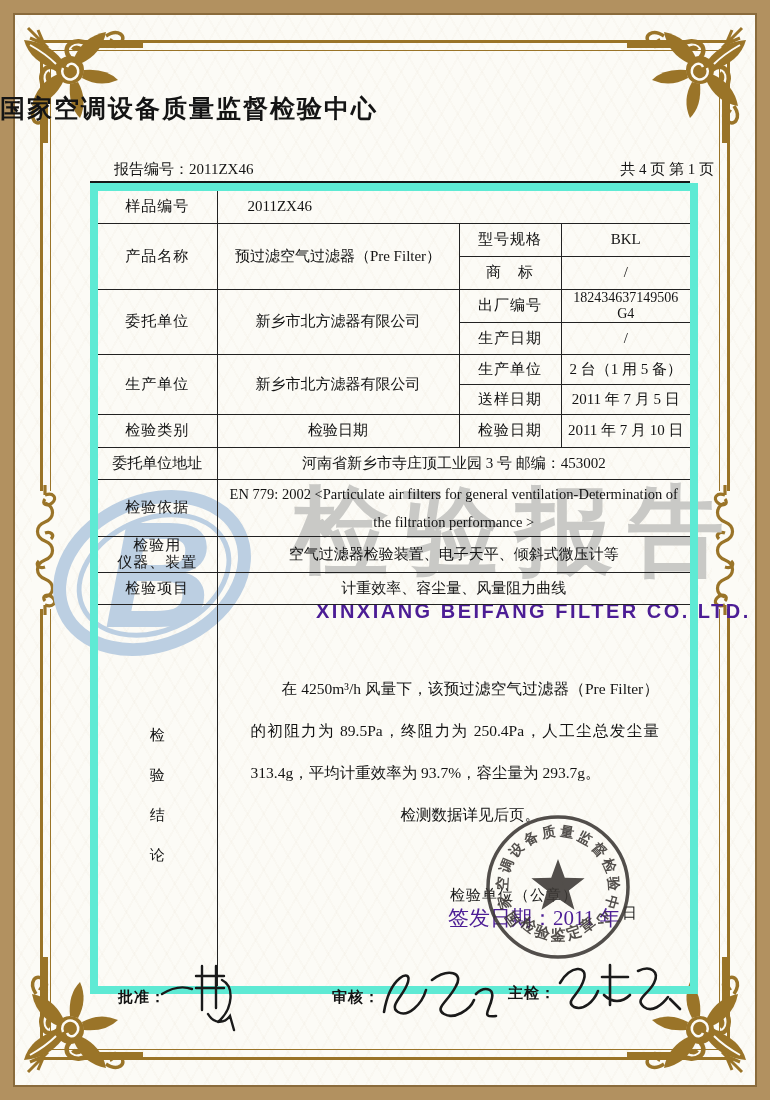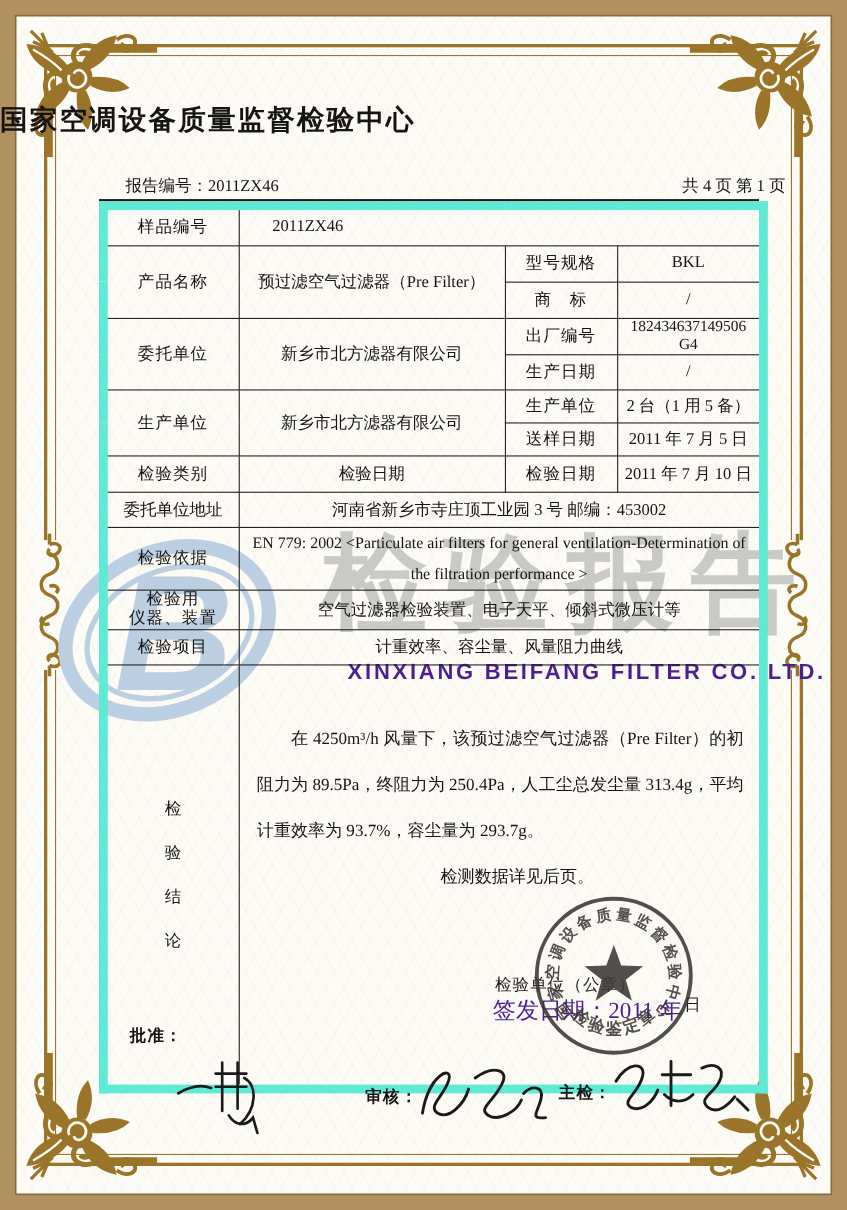--- a/index.html
+++ b/index.html
@@ -41,21 +41,21 @@
   .meta-rule{position:absolute;left:90px;width:600px;top:181px;height:2px;background:#161616;z-index:3;}
   
   .rpt-table{position:absolute;left:90px;top:183px;z-index:3;border-collapse:collapse;table-layout:fixed;}
   .rpt-table td{border:1.5px solid #222;padding:0 4px;font-size:15px;color:#131313;
                 text-align:center;vertical-align:middle;overflow:hidden;}
   .rpt-table{border:8px solid #5eead4;}
   td.lbl{letter-spacing:1px;}
   td.left-val{text-align:left;padding-left:30px;}
   .two-line div{line-height:17px;}
   
-  td.conclusion-cell{position:relative;vertical-align:top;padding:0;}
+  td.conclusion-cell{position:relative;vertical-align:top;padding:17px;}
   .concl-par{margin:46px 14px 0 16px;text-align:justify;text-indent:2em;
              font-size:15.5px;line-height:42px;color:#131313;}
   .concl-note{margin:0 14px 0 16px;text-indent:2em;font-size:15.5px;line-height:42px;color:#131313;}
   .vlabel{display:flex;flex-direction:column;align-items:center;justify-content:center;gap:21px;height:100%;}
   .vlabel span{font-size:15px;letter-spacing:0;}
   .seal-unit{position:absolute;left:450px;top:866px;z-index:3;font-size:15px;color:#1a1a1a;letter-spacing:1px;margin-top:20px;}
   .issue-date{position:absolute;left:448px;top:904px;z-index:3;font-size:21px;color:#4c1d95;}
   .issue-suffix{position:absolute;left:622px;top:904px;z-index:3;font-size:15px;color:#1a1a1a;}
   .stamp{position:absolute;left:476px;top:805px;width:164px;height:164px;z-index:4;opacity:.88;}
   
@@ -249,21 +249,21 @@
     </g>
     <g font-family="Liberation Sans, DejaVu Sans, sans-serif" font-size="15" font-weight="bold" fill="#3b3734" text-anchor="middle">
       <text x="82" y="135" transform="rotate(38 82 82)">检</text>
       <text x="82" y="135" transform="rotate(19 82 82)">验</text>
       <text x="82" y="135" transform="rotate(0 82 82)">鉴</text>
       <text x="82" y="135" transform="rotate(-19 82 82)">定</text>
       <text x="82" y="135" transform="rotate(-38 82 82)">章</text>
     </g>
   </svg>
 
-  <div class="sig-label" style="left:118px;top:932px">批准：</div>
+  <div class="sig-label" style="left:118px;top:988px">批准：</div>
   <svg class="sig" style="left:158px;top:958px" width="115" height="80" viewBox="0 0 115 80">
     <g stroke="#1a1a1a" stroke-width="2.4" fill="none" stroke-linecap="round">
       <path d="M4,36 Q20,26 34,31"></path>
       <path d="M44,8 V52 M58,8 V50 M38,18 H66 M38,30 H66"></path>
       <path d="M64,22 C76,28 76,50 60,64 M50,56 c6,10 16,10 22,2 l4,14"></path>
     </g>
   </svg>
   <div class="sig-label" style="left:332px;top:988px">审核：</div>
   <svg class="sig" style="left:378px;top:960px" width="130" height="75" viewBox="0 0 130 75">
     <g stroke="#1a1a1a" stroke-width="2.6" fill="none" stroke-linecap="round">

